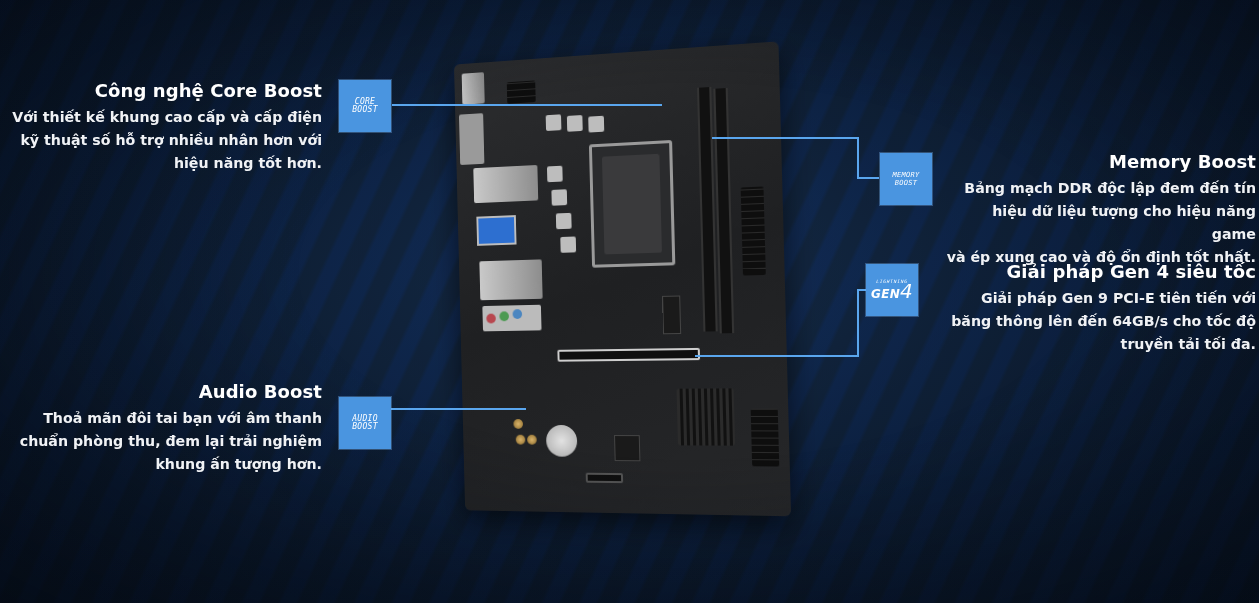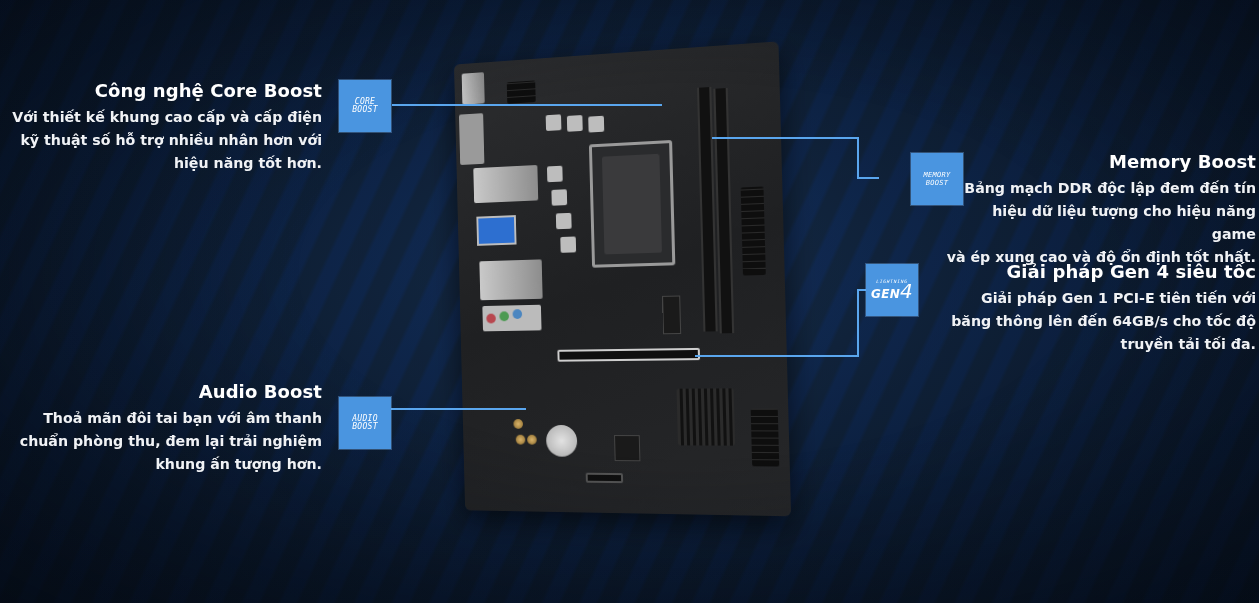--- a/index.html
+++ b/index.html
@@ -128,21 +128,21 @@
 <div class="line hline" style="left:858px;top:289px;width:21px;"></div>
 <div class="line vline" style="left:857px;top:289px;height:67px;"></div>
 <div class="line hline" style="left:695px;top:355px;width:164px;"></div>
 
 <div class="line hline" style="left:391px;top:408px;width:135px;"></div>
 
 <div class="badge" style="left:339px;top:80px;">
   <span>CORE</span>
   <span>BOOST</span>
 </div>
-<div class="badge" style="left:911px;top:153px;font-size:7px;text-align:right;">
+<div class="badge" style="left:880px;top:153px;font-size:7px;text-align:right;">
   <span>MEMORY</span>
   <span>BOOST</span>
 </div>
 <div class="badge" style="left:866px;top:264px;text-align:center;">
   <span class="small">LIGHTNING</span>
   <span class="gen"><span>GEN</span><b>4</b></span>
 </div>
 <div class="badge" style="left:339px;top:397px;">
   <span>AUDIO</span>
   <span>BOOST</span>
@@ -162,21 +162,21 @@
   <p>
     <span>Bảng mạch DDR độc lập đem đến tín</span><br>
     <span>hiệu dữ liệu tượng cho hiệu năng game</span><br>
     <span>và ép xung cao và độ ổn định tốt nhất.</span>
   </p>
 </div>
 
 <div class="feature right" style="left:946px;top:260px;width:310px;">
   <h2>Giải pháp Gen 4 siêu tốc</h2>
   <p>
-    <span>Giải pháp Gen 1 PCI-E tiên tiến với</span><br>
+    <span>Giải pháp Gen 9 PCI-E tiên tiến với</span><br>
     <span>băng thông lên đến 64GB/s cho tốc độ</span><br>
     <span>truyền tải tối đa.</span>
   </p>
 </div>
 
 <div class="feature left" style="right:937px;top:380px;width:320px;">
   <h2>Audio Boost</h2>
   <p>
     <span>Thoả mãn đôi tai bạn với âm thanh</span><br>
     <span>chuẩn phòng thu, đem lại trải nghiệm</span><br>

